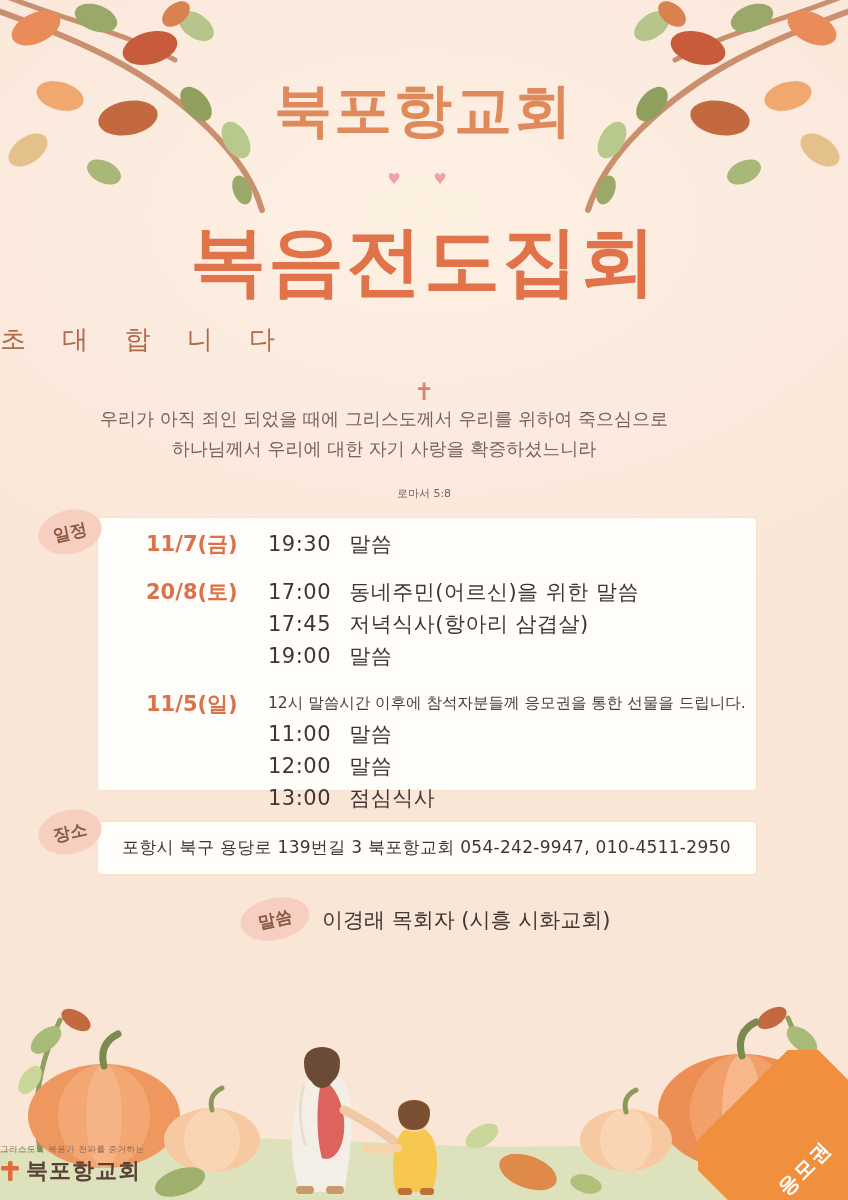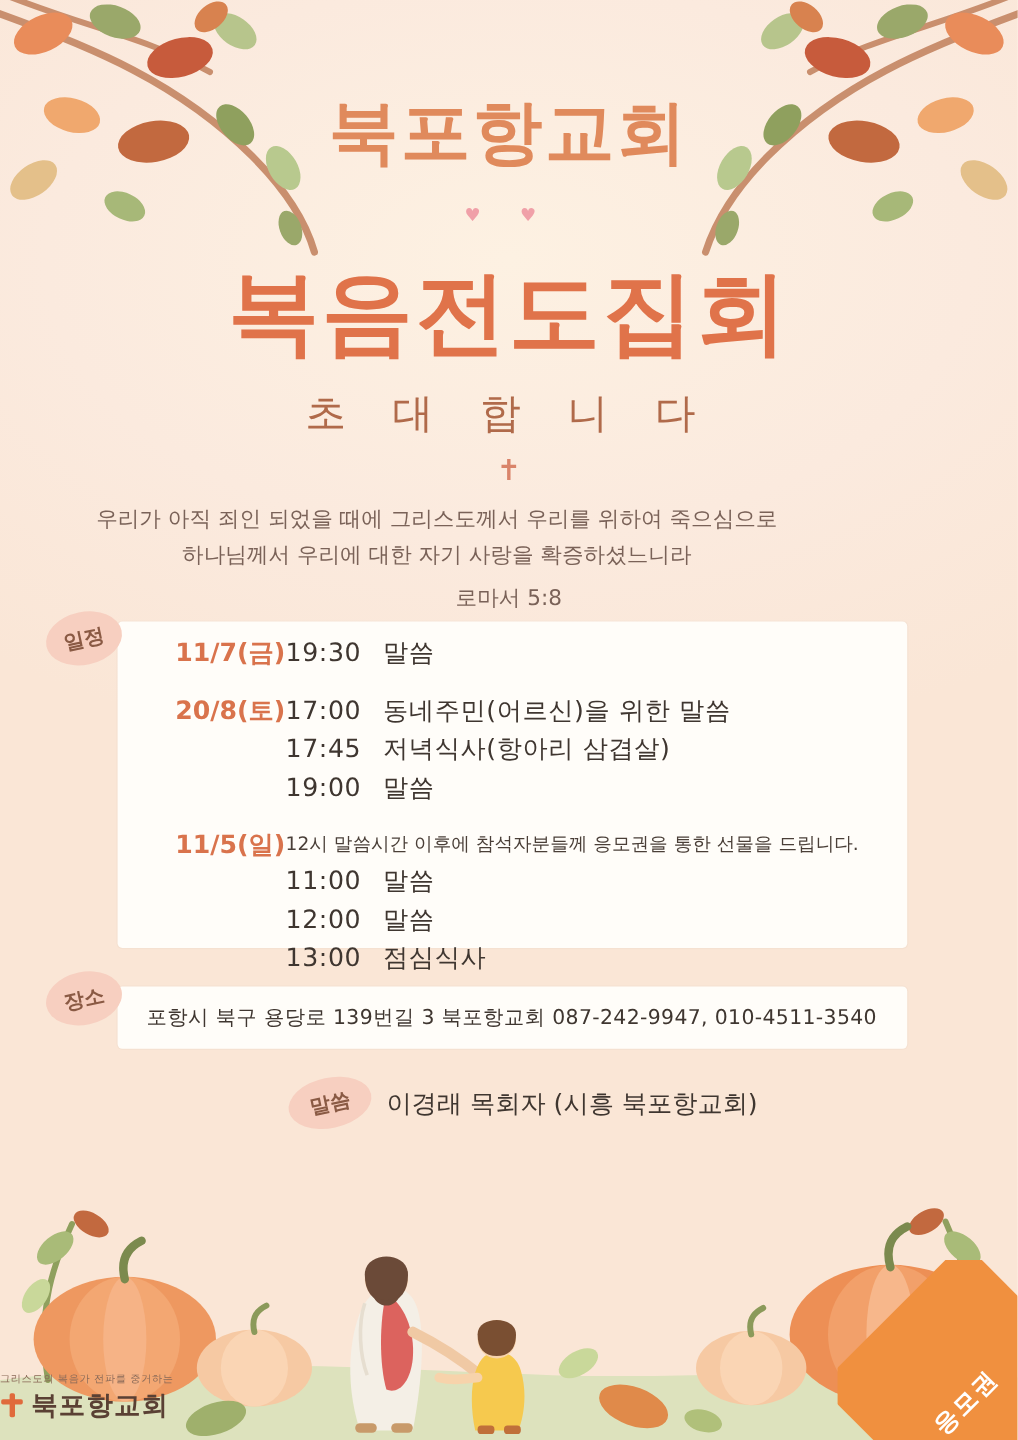--- a/index.html
+++ b/index.html
@@ -29,34 +29,34 @@
   }
   .hearts{
     position:absolute;top:170px;left:0;width:848px;text-align:center;
     font-size:15px;color:#f0a0a8;letter-spacing:14px;
   }
   .title-2{
     position:absolute;top:211px;left:0;width:848px;text-align:center;
     font-size:76px;font-weight:bold;color:#e0734a;letter-spacing:2px;
   }
   .invite{
-    position:absolute;top:322px;left:0;width:848px;text-align:center;
-    font-size:34px;color:#b06a4a;letter-spacing:14px;font-weight:500;
+    position:absolute;top:322px;left:0;width:848px;
+    font-size:26px;color:#b06a4a;letter-spacing:14px;font-weight:500;
   }
   .cross{
     position:absolute;top:378px;left:0;width:848px;text-align:center;
     font-size:24px;color:#d9846a;
   }
   .verse{
-    position:absolute;top:418px;left:0;width:728px;text-align:center;
-    font-size:18px;color:#7a6258;line-height:30px;
+    position:absolute;top:404px;left:0;width:728px;text-align:center;
+    font-size:18px;color:#7a6258;line-height:30px;padding-left:20px;
   }
   .verse-ref{
     position:absolute;top:486px;left:0;width:848px;text-align:center;
-    font-size:18px;color:#7a6258;
+    font-size:11px;color:#7a6258;
   }
   
   .panel{
     position:absolute;background:#fffdf9;border-radius:4px;
     box-shadow:0 0 0 1px rgba(0,0,0,0.02);
   }
   .schedule-panel{left:98px;top:518px;width:658px;height:272px;}
   .place-panel{left:98px;top:822px;width:658px;height:52px;}
   
   .tag{
@@ -66,21 +66,21 @@
     color:#8a5a44;font-size:17px;font-weight:bold;
     transform:rotate(-12deg);
   }
   .tag-schedule{left:38px;top:510px;}
   .tag-place{left:38px;top:810px;}
   .tag-speaker{left:240px;top:898px;width:70px;height:42px;}
   
   .sched{position:absolute;left:118px;top:528px;width:640px;color:#4a3f38;}
   .row{display:flex;align-items:flex-start;margin-bottom:2px;}
   .date{width:92px;flex:0 0 92px;font-size:21px;font-weight:bold;color:#d9734c;line-height:32px;margin-left:28px;}
-  .times{flex:1;}
+  .times{flex:1;margin-left:30px;}
   .tline{font-size:21px;line-height:32px;color:#3f3630;letter-spacing:0.5px;}
   .tline .t{display:inline-block;width:74px;font-weight:500;}
   .gap{height:14px;}
   .note{font-size:15.5px;color:#4a3f38;line-height:30px;}
   
   .place-text{
     position:absolute;left:122px;top:836px;width:620px;
     font-size:17px;color:#3f3630;letter-spacing:0.3px;
   }
   
@@ -220,24 +220,24 @@
           <span class="t">13:00</span>
           <span>점심식사</span>
         </div>
       </div>
     </div>
 
   </div>
 
   <div class="panel place-panel"></div>
   <div class="tag tag-place">장소</div>
-  <div class="place-text">포항시 북구 용당로 139번길 3 북포항교회  087-242-9947, 010-4511-3540</div>
+  <div class="place-text">포항시 북구 용당로 139번길 3 북포항교회  054-242-9947, 010-4511-2950</div>
 
   <div class="tag tag-speaker">말씀</div>
-  <div class="speaker-text">이경래 목회자 (시흥 북포항교회)</div>
+  <div class="speaker-text">이경래 목회자 (시흥 시화교회)</div>
 
   <svg class="bottom-scene" viewBox="0 0 848 300">
 
     <path d="M0 250 C 180 228, 330 242, 460 246 C 600 250, 720 236, 848 248 L848 300 L0 300 Z" fill="#dde2bd"></path>
 
     <path d="M40 250 C 30 190, 46 150, 60 120" stroke="#8fa05e" stroke-width="5" fill="none" stroke-linecap="round"></path>
     <ellipse cx="46" cy="140" rx="18" ry="10" fill="#a9bb78" transform="rotate(-40 46 140)"></ellipse>
     <ellipse cx="76" cy="120" rx="16" ry="9" fill="#c2693f" transform="rotate(30 76 120)"></ellipse>
     <ellipse cx="30" cy="180" rx="16" ry="9" fill="#c9d89a" transform="rotate(-55 30 180)"></ellipse>
     <path d="M808 250 C 818 190, 802 150, 788 118" stroke="#8fa05e" stroke-width="5" fill="none" stroke-linecap="round"></path>

